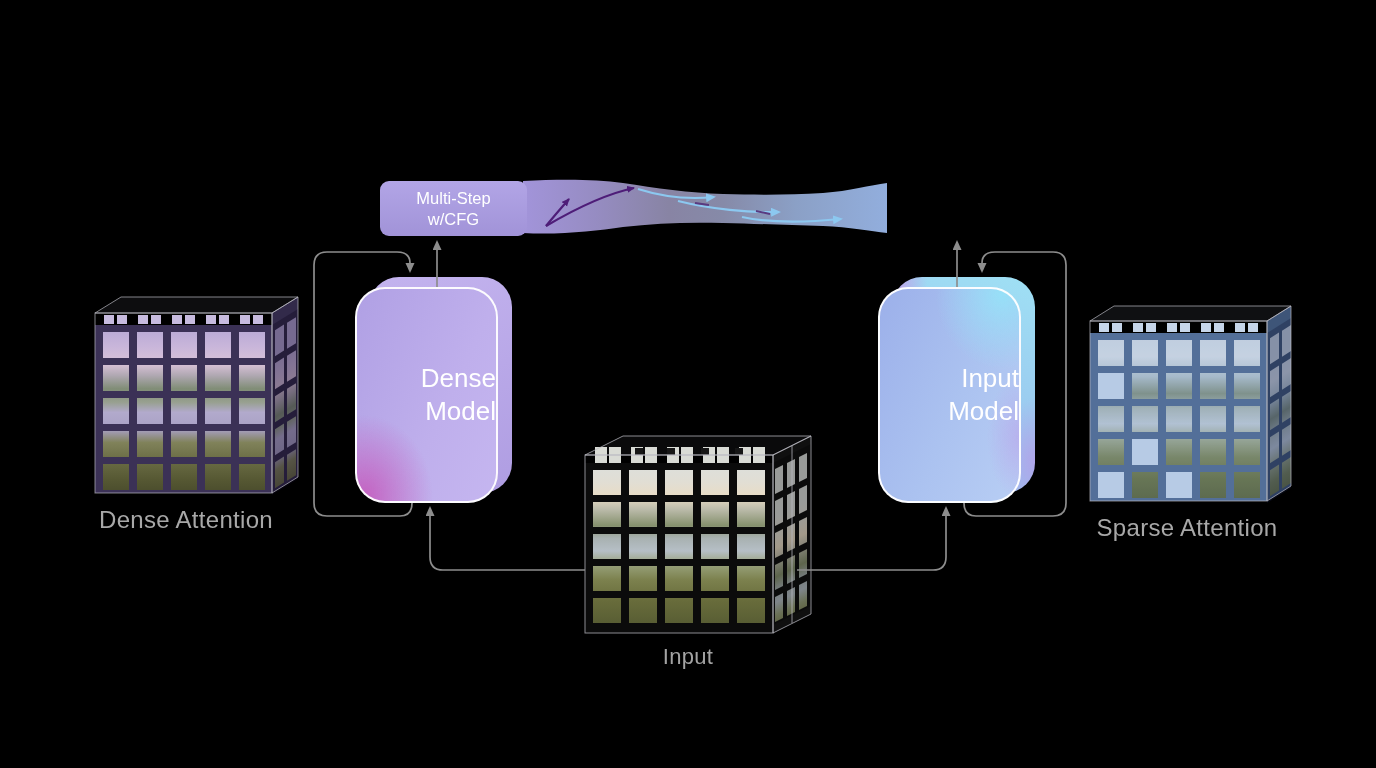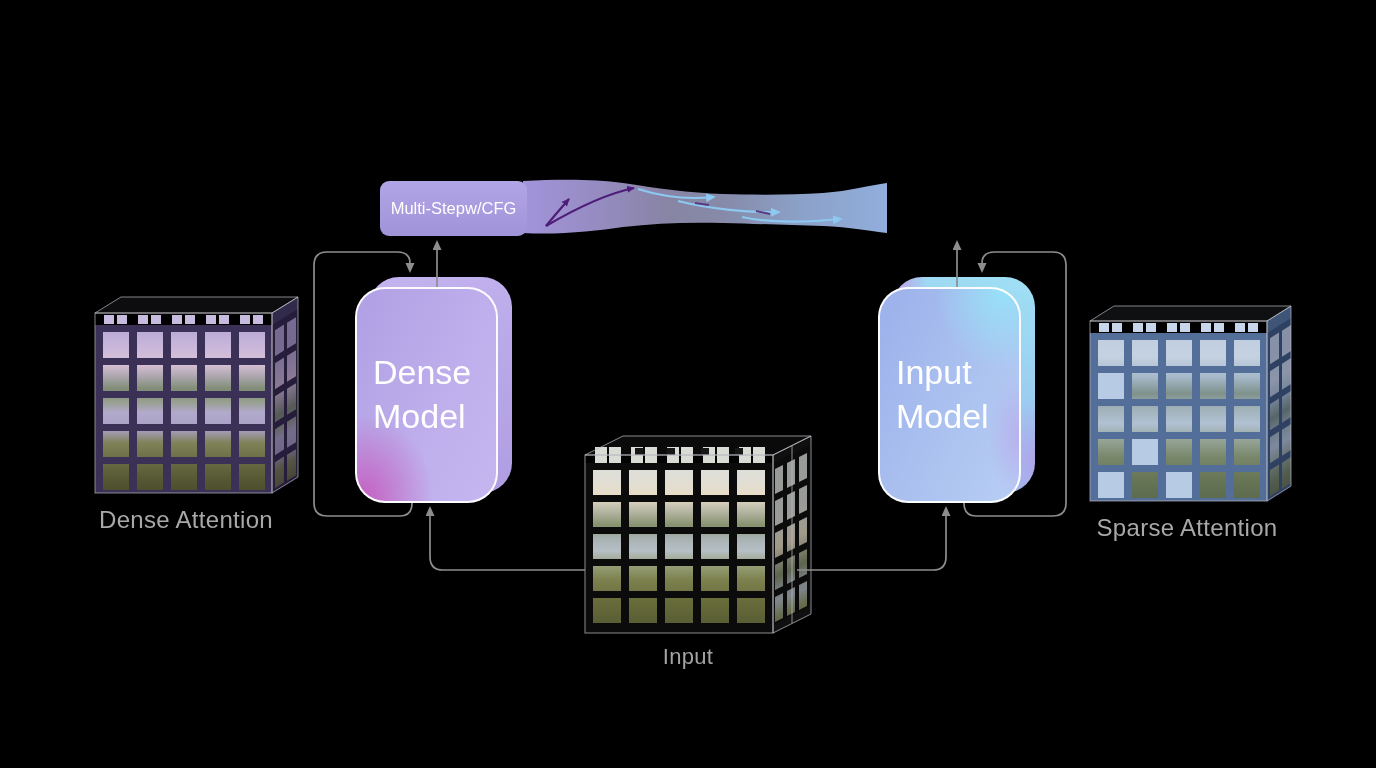--- a/index.html
+++ b/index.html
@@ -2,29 +2,29 @@
 <html><head>
 <meta charset="utf-8">
 <style>
   html,body{margin:0;padding:0;background:#000;}
   .canvas{position:relative;width:1376px;height:768px;background:#000;overflow:hidden;
           font-family:"Liberation Sans",sans-serif;}
   svg.layer{position:absolute;pointer-events:none;}
   .cube{position:absolute;z-index:1;}
   .caption{position:absolute;z-index:2;color:#a8a8a8;text-align:center;font-size:24px;letter-spacing:.3px;}
   .flowbox{position:absolute;z-index:3;width:147px;height:55px;border-radius:9px;
-           display:flex;flex-direction:row;justify-content:center;align-items:center;
+           display:flex;flex-direction:column;justify-content:center;align-items:center;
            color:#fff;font-size:16.5px;line-height:1.22;font-weight:500;}
   .flowbox.multi{left:380px;top:181px;background:linear-gradient(180deg,#b2a5e6 0%,#a193d8 100%);}
   .flowbox.few{left:888px;top:181px;background:linear-gradient(180deg,#98b5ec 0%,#85a3dd 100%);}
   .card{position:absolute;width:143px;height:216px;border-radius:30px;}
   .card.back{z-index:3;}
   .card.front{z-index:4;border:2.5px solid rgba(255,255,255,.95);
-              display:flex;flex-direction:column;justify-content:center;align-items:flex-start;
-              color:#fff;font-size:34px;line-height:1.28;box-sizing:border-box;padding-left:16px;}
+              display:flex;flex-direction:column;justify-content:center;align-items:flex-end;
+              color:#fff;font-size:26px;line-height:1.28;box-sizing:border-box;padding-left:16px;}
   .card.dense-back{left:369px;top:277px;background:linear-gradient(160deg,#c3b3ee 0%,#af9de2 100%);}
   .card.dense-front{left:355px;top:287px;
       background:radial-gradient(90% 70% at 5% 98%,rgba(197,92,190,.92) 0%,rgba(197,92,190,0) 55%),
                  linear-gradient(115deg,#b0a0e4 0%,#bfafec 60%,#c5b6f0 100%);}
   .card.sparse-back{left:892px;top:277px;
       background:radial-gradient(35% 35% at 2% 2%,rgba(197,150,230,.85) 0%,rgba(197,150,230,0) 65%),
                  radial-gradient(40% 45% at 100% 85%,rgba(186,152,232,.7) 0%,rgba(186,152,232,0) 65%),
                  linear-gradient(200deg,#9fe0f4 0%,#97b8ec 100%);}
   .card.sparse-front{left:878px;top:287px;
       background:radial-gradient(80% 60% at 88% 2%,rgba(150,226,248,.95) 0%,rgba(150,226,248,0) 60%),

